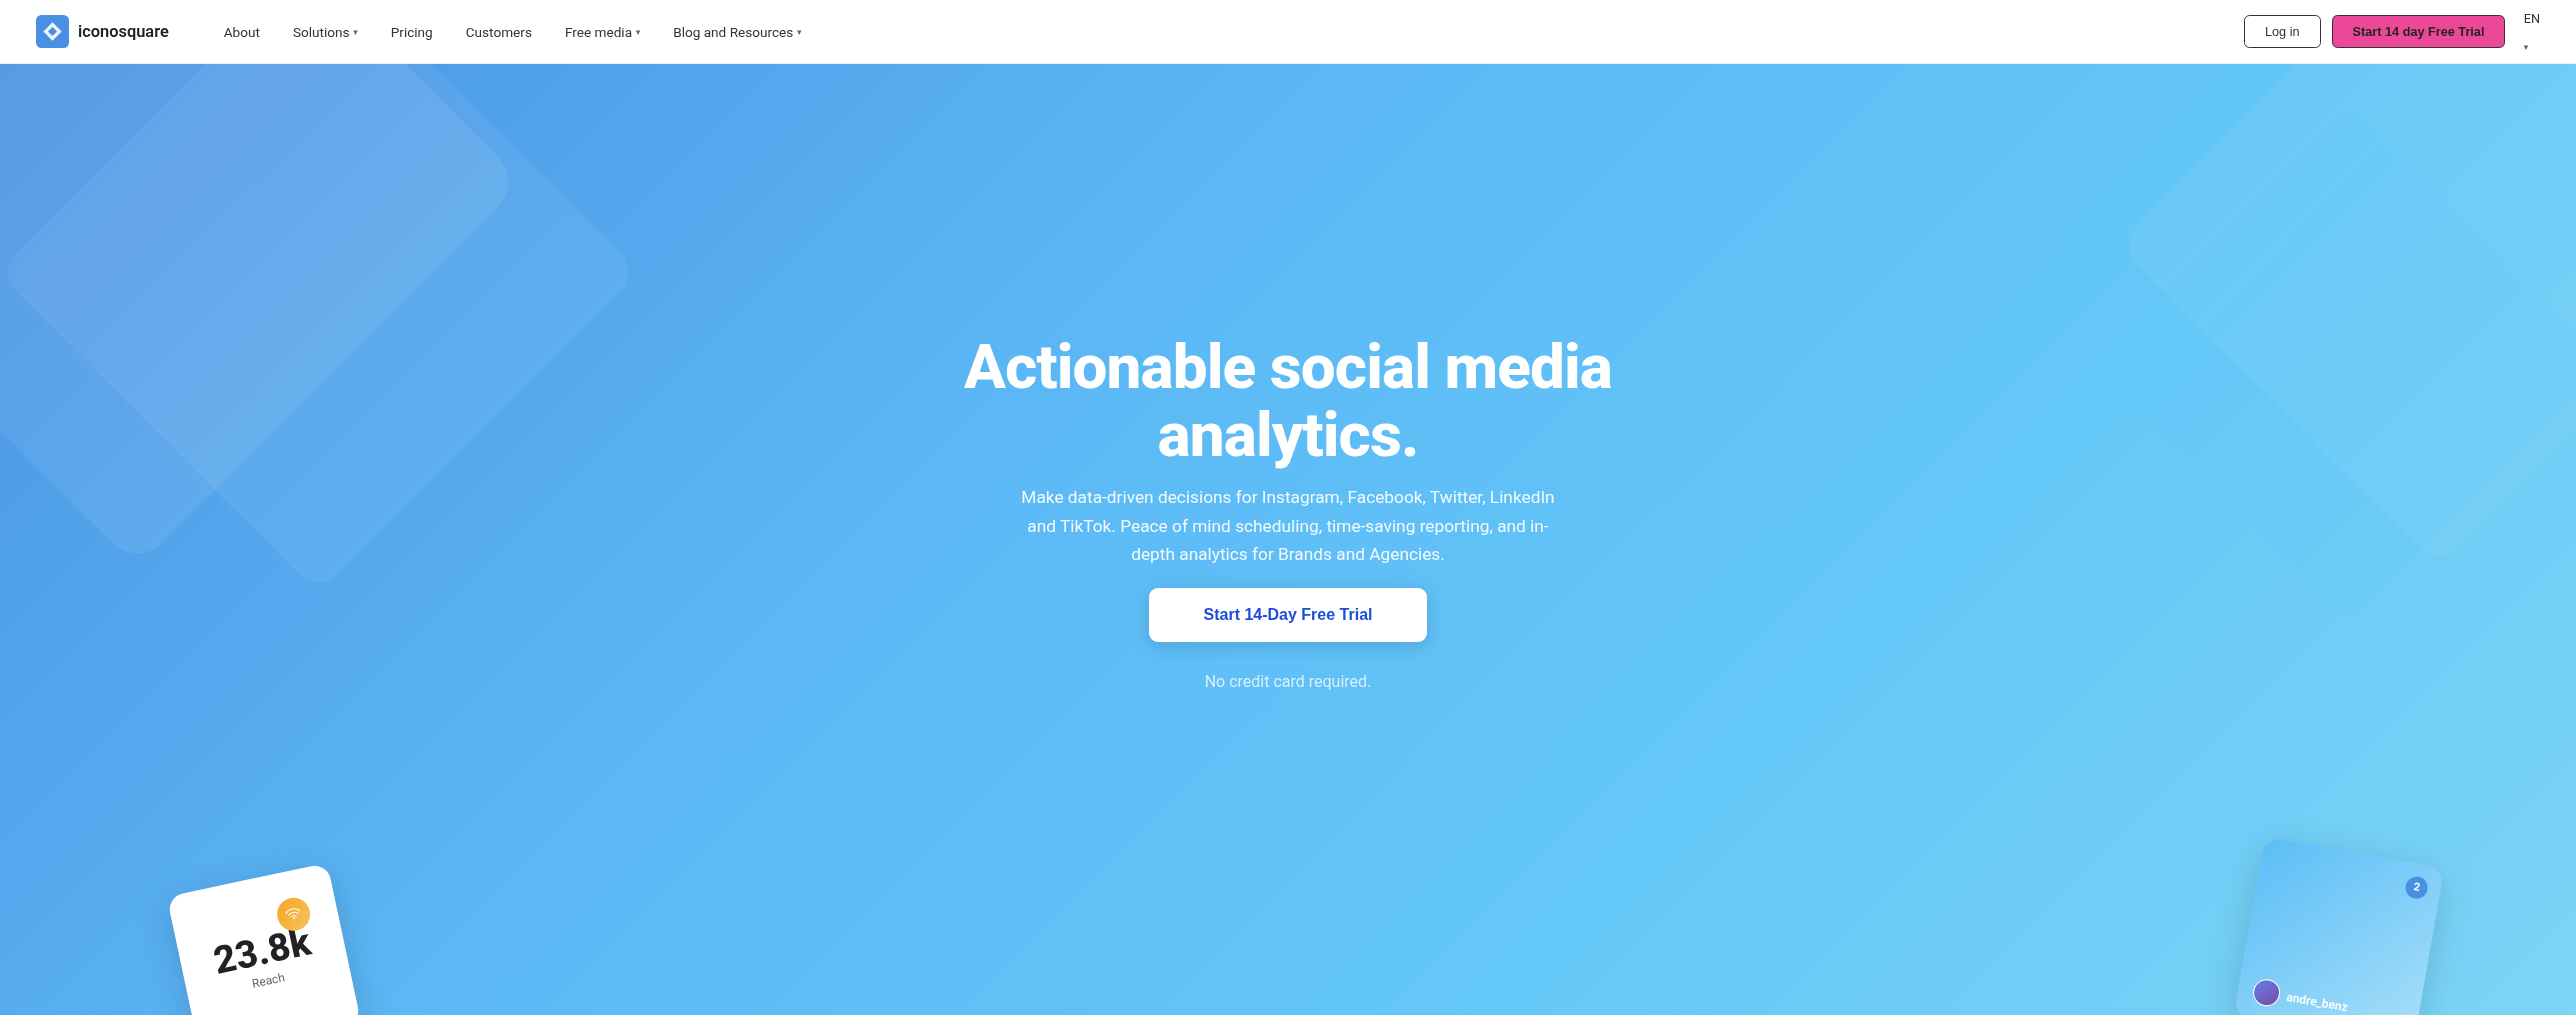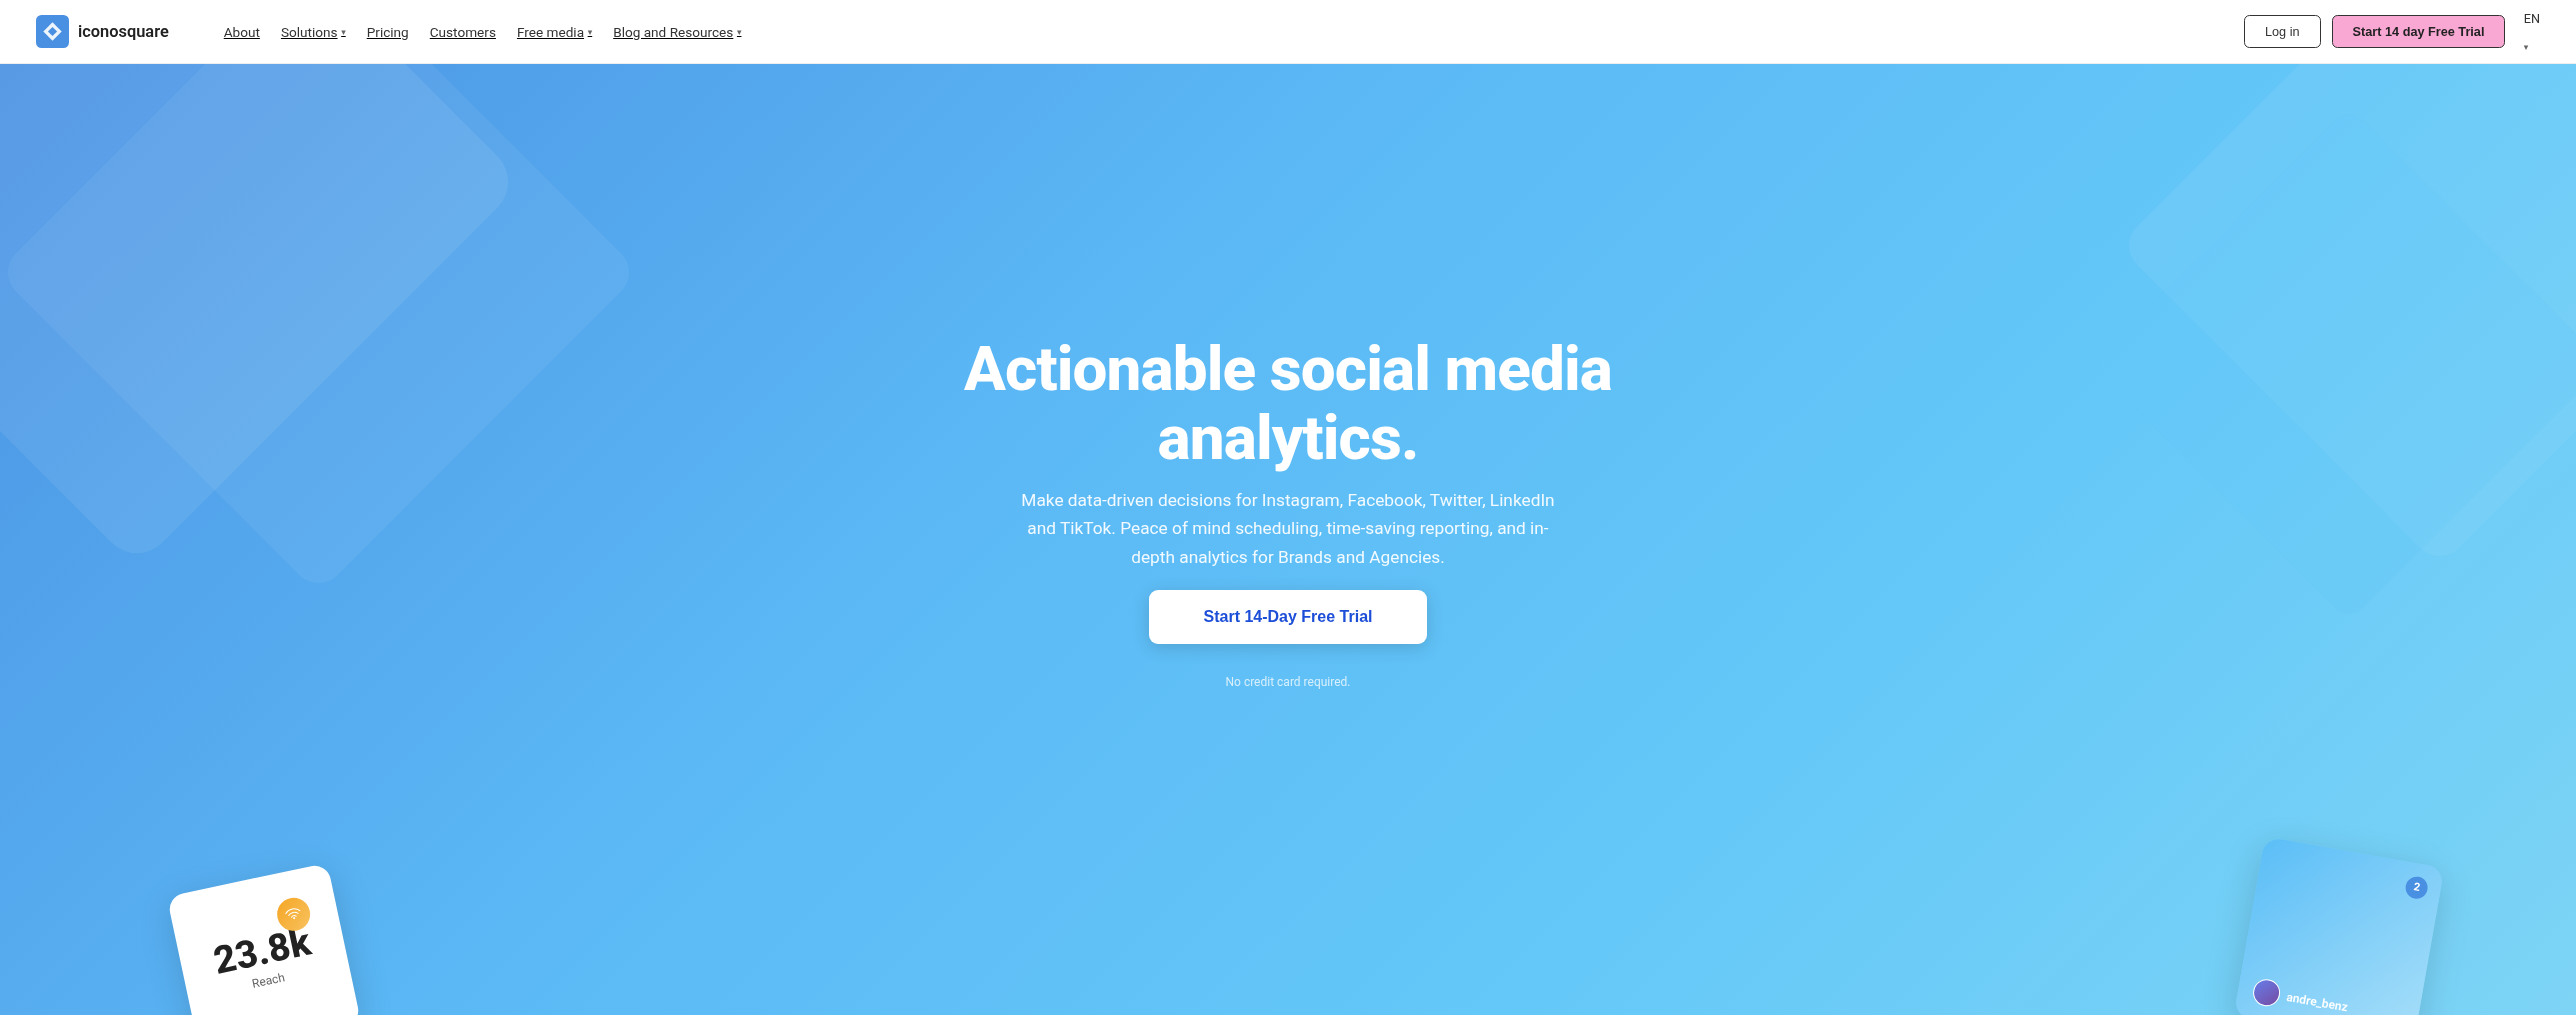--- a/index.html
+++ b/index.html
@@ -39,23 +39,22 @@
 
     .logo-text {
       font-size: 16.4px;
       font-weight: 600;
       color: #222;
     }
 
     .nav-links {
       display: flex;
       align-items: flex-end;
-      gap: 21px;
+      gap: 33px;
       flex: 1;
-      text-decoration: underline;
     }
 
     .nav-link {
       font-size: 13.6px;
       color: #333;
       text-decoration: none;
       display: flex;
       align-items: center;
       gap: 3.6px;
       cursor: pointer;
@@ -81,21 +80,21 @@
       color: #333;
       font-size: 12.7px;
       font-weight: 500;
       cursor: pointer;
     }
 
     .btn-trial-nav {
       padding: 8.2px 20px;
       border: 1.4px solid #333;
       border-radius: 5.5px;
-      background: #f9a8d4;
+      background: #ec4899;
       color: #222;
       font-size: 12.7px;
       font-weight: 600;
       cursor: pointer;
       white-space: nowrap;
       text-align: center;
     }
 
     .lang-selector {
       font-size: 12.7px;
@@ -205,21 +204,21 @@
       font-size: 16px;
       font-weight: 700;
       border-radius: 9px;
       border: none;
       cursor: pointer;
       margin-bottom: 16.4px;
       box-shadow: 0 3.6px 18px rgba(0,0,0,0.15);
     }
 
     .hero-no-cc {
-      font-size: 12px;
+      font-size: 16px;
       color: rgba(255,255,255,0.75);
       margin-top: 14px;
     }
 
     
     .card-bottom-left {
       position: absolute;
       bottom: -27px;
       left: 182px;
       width: 164px;

